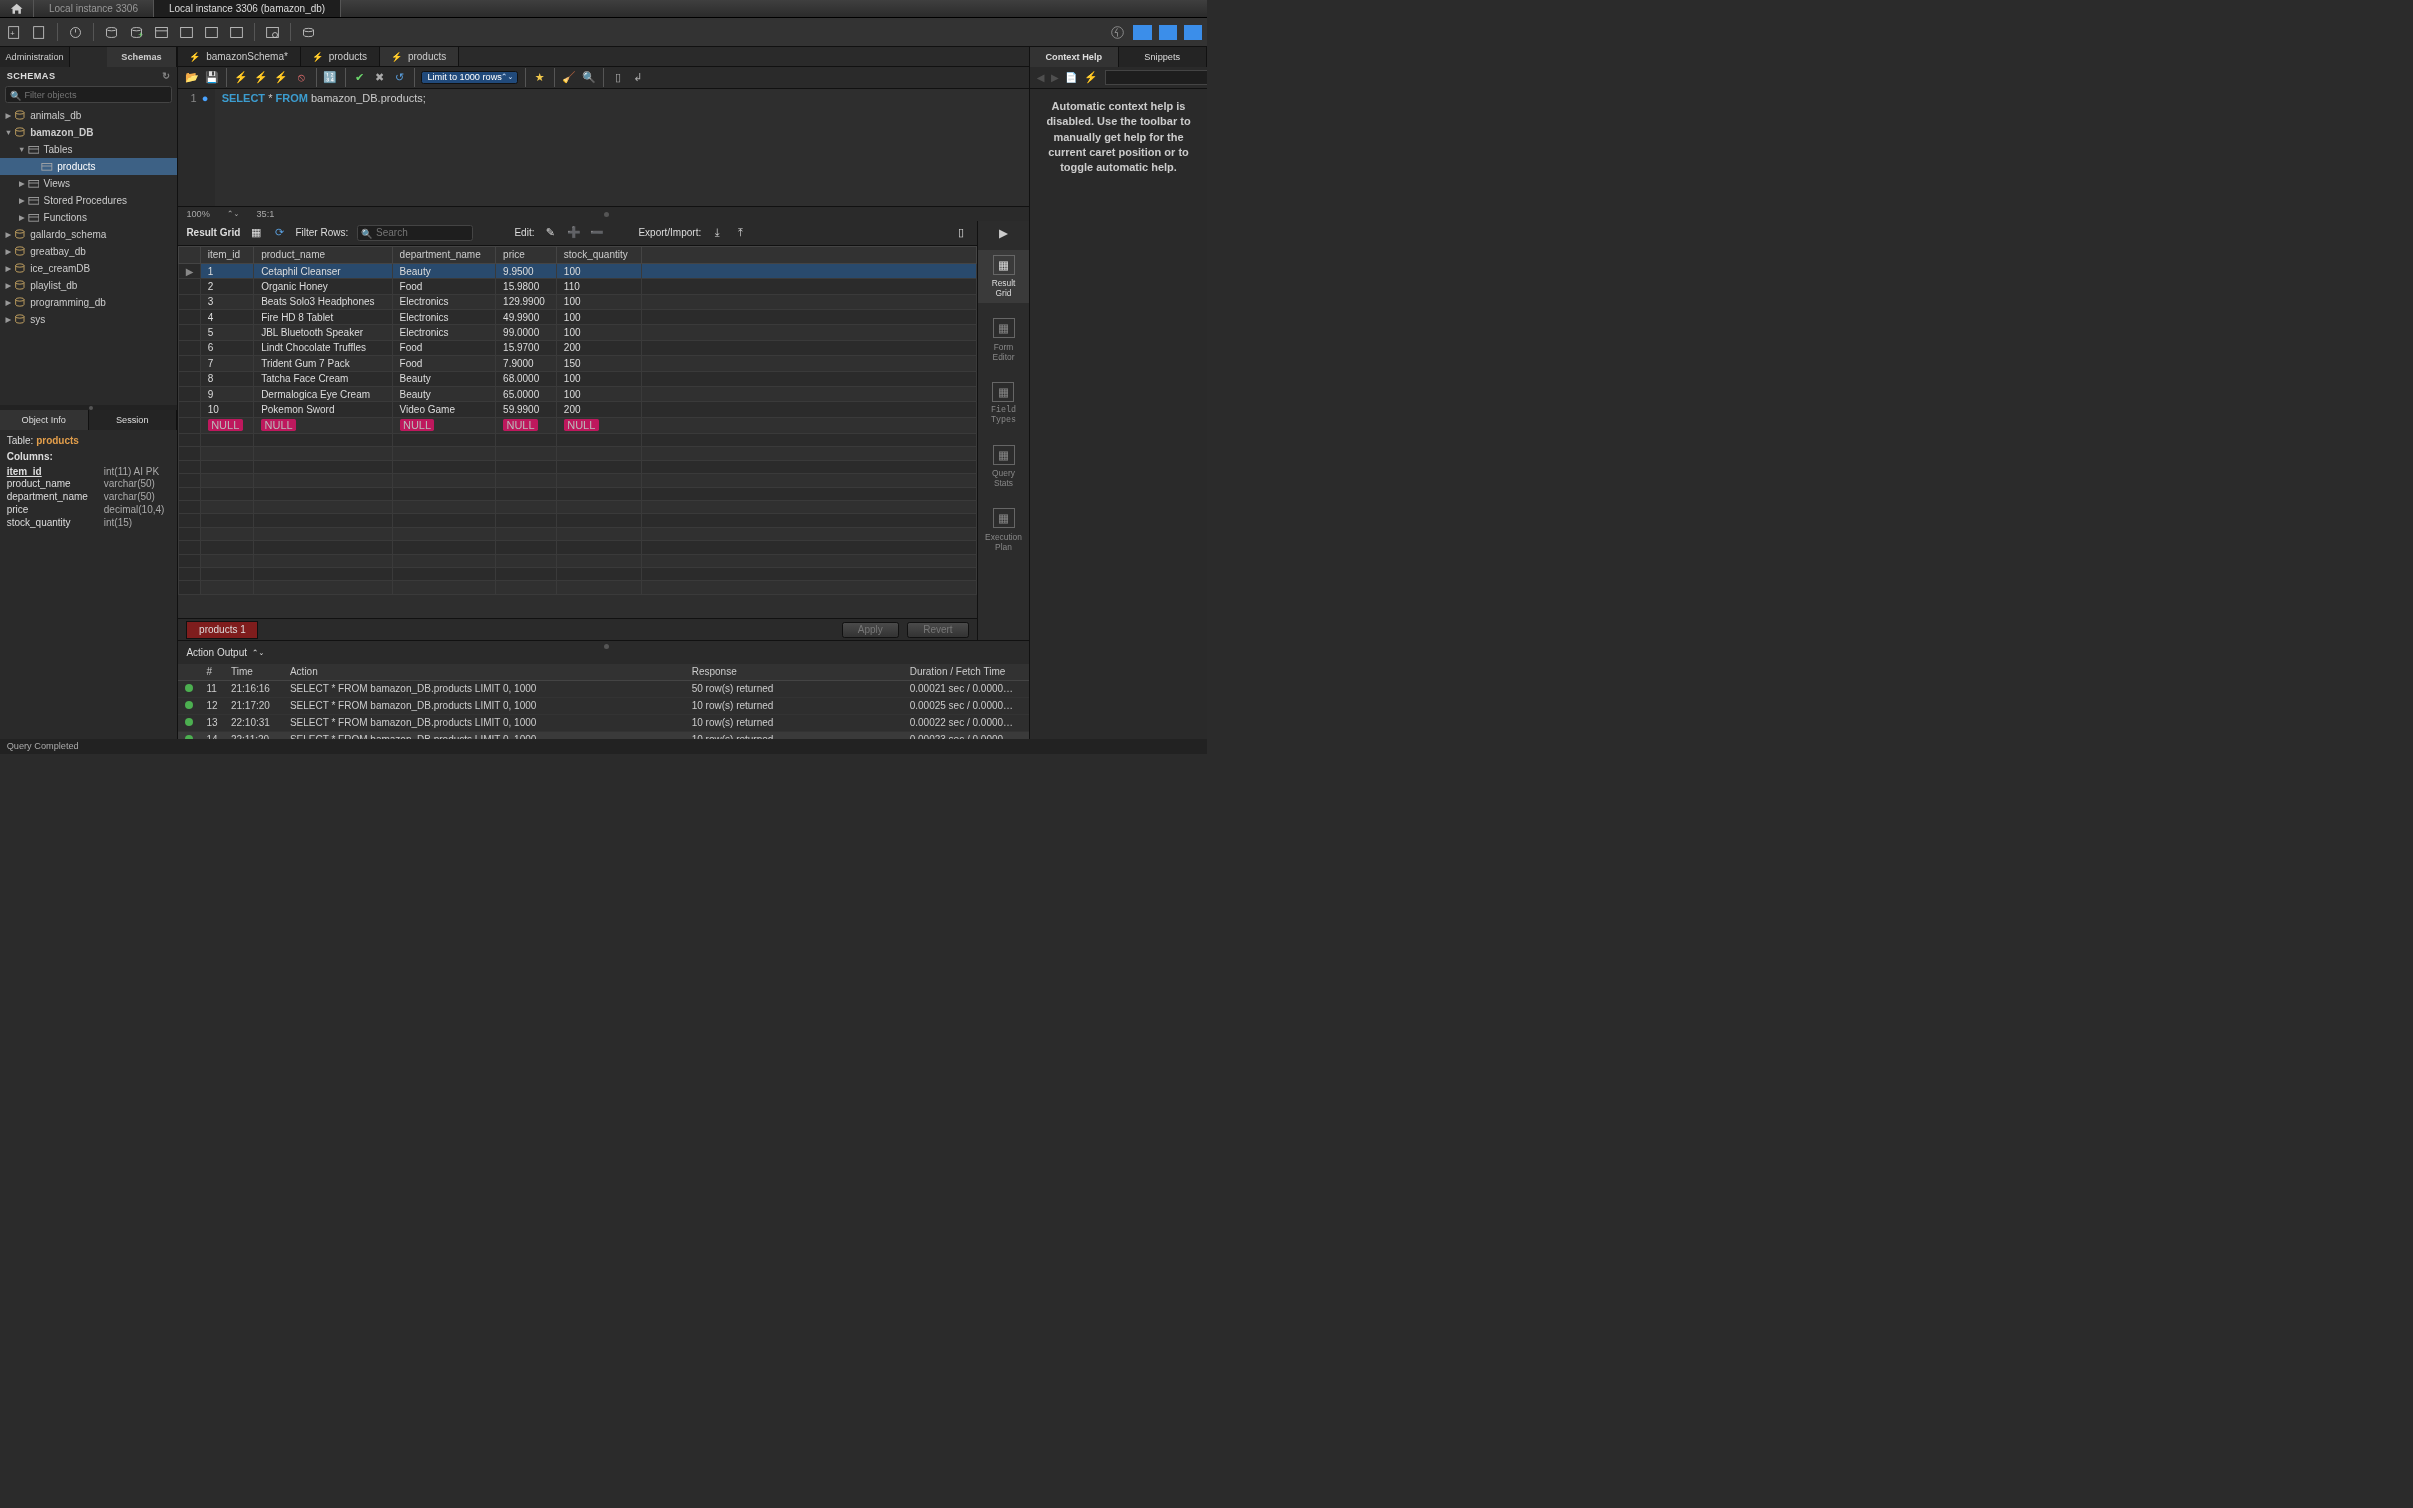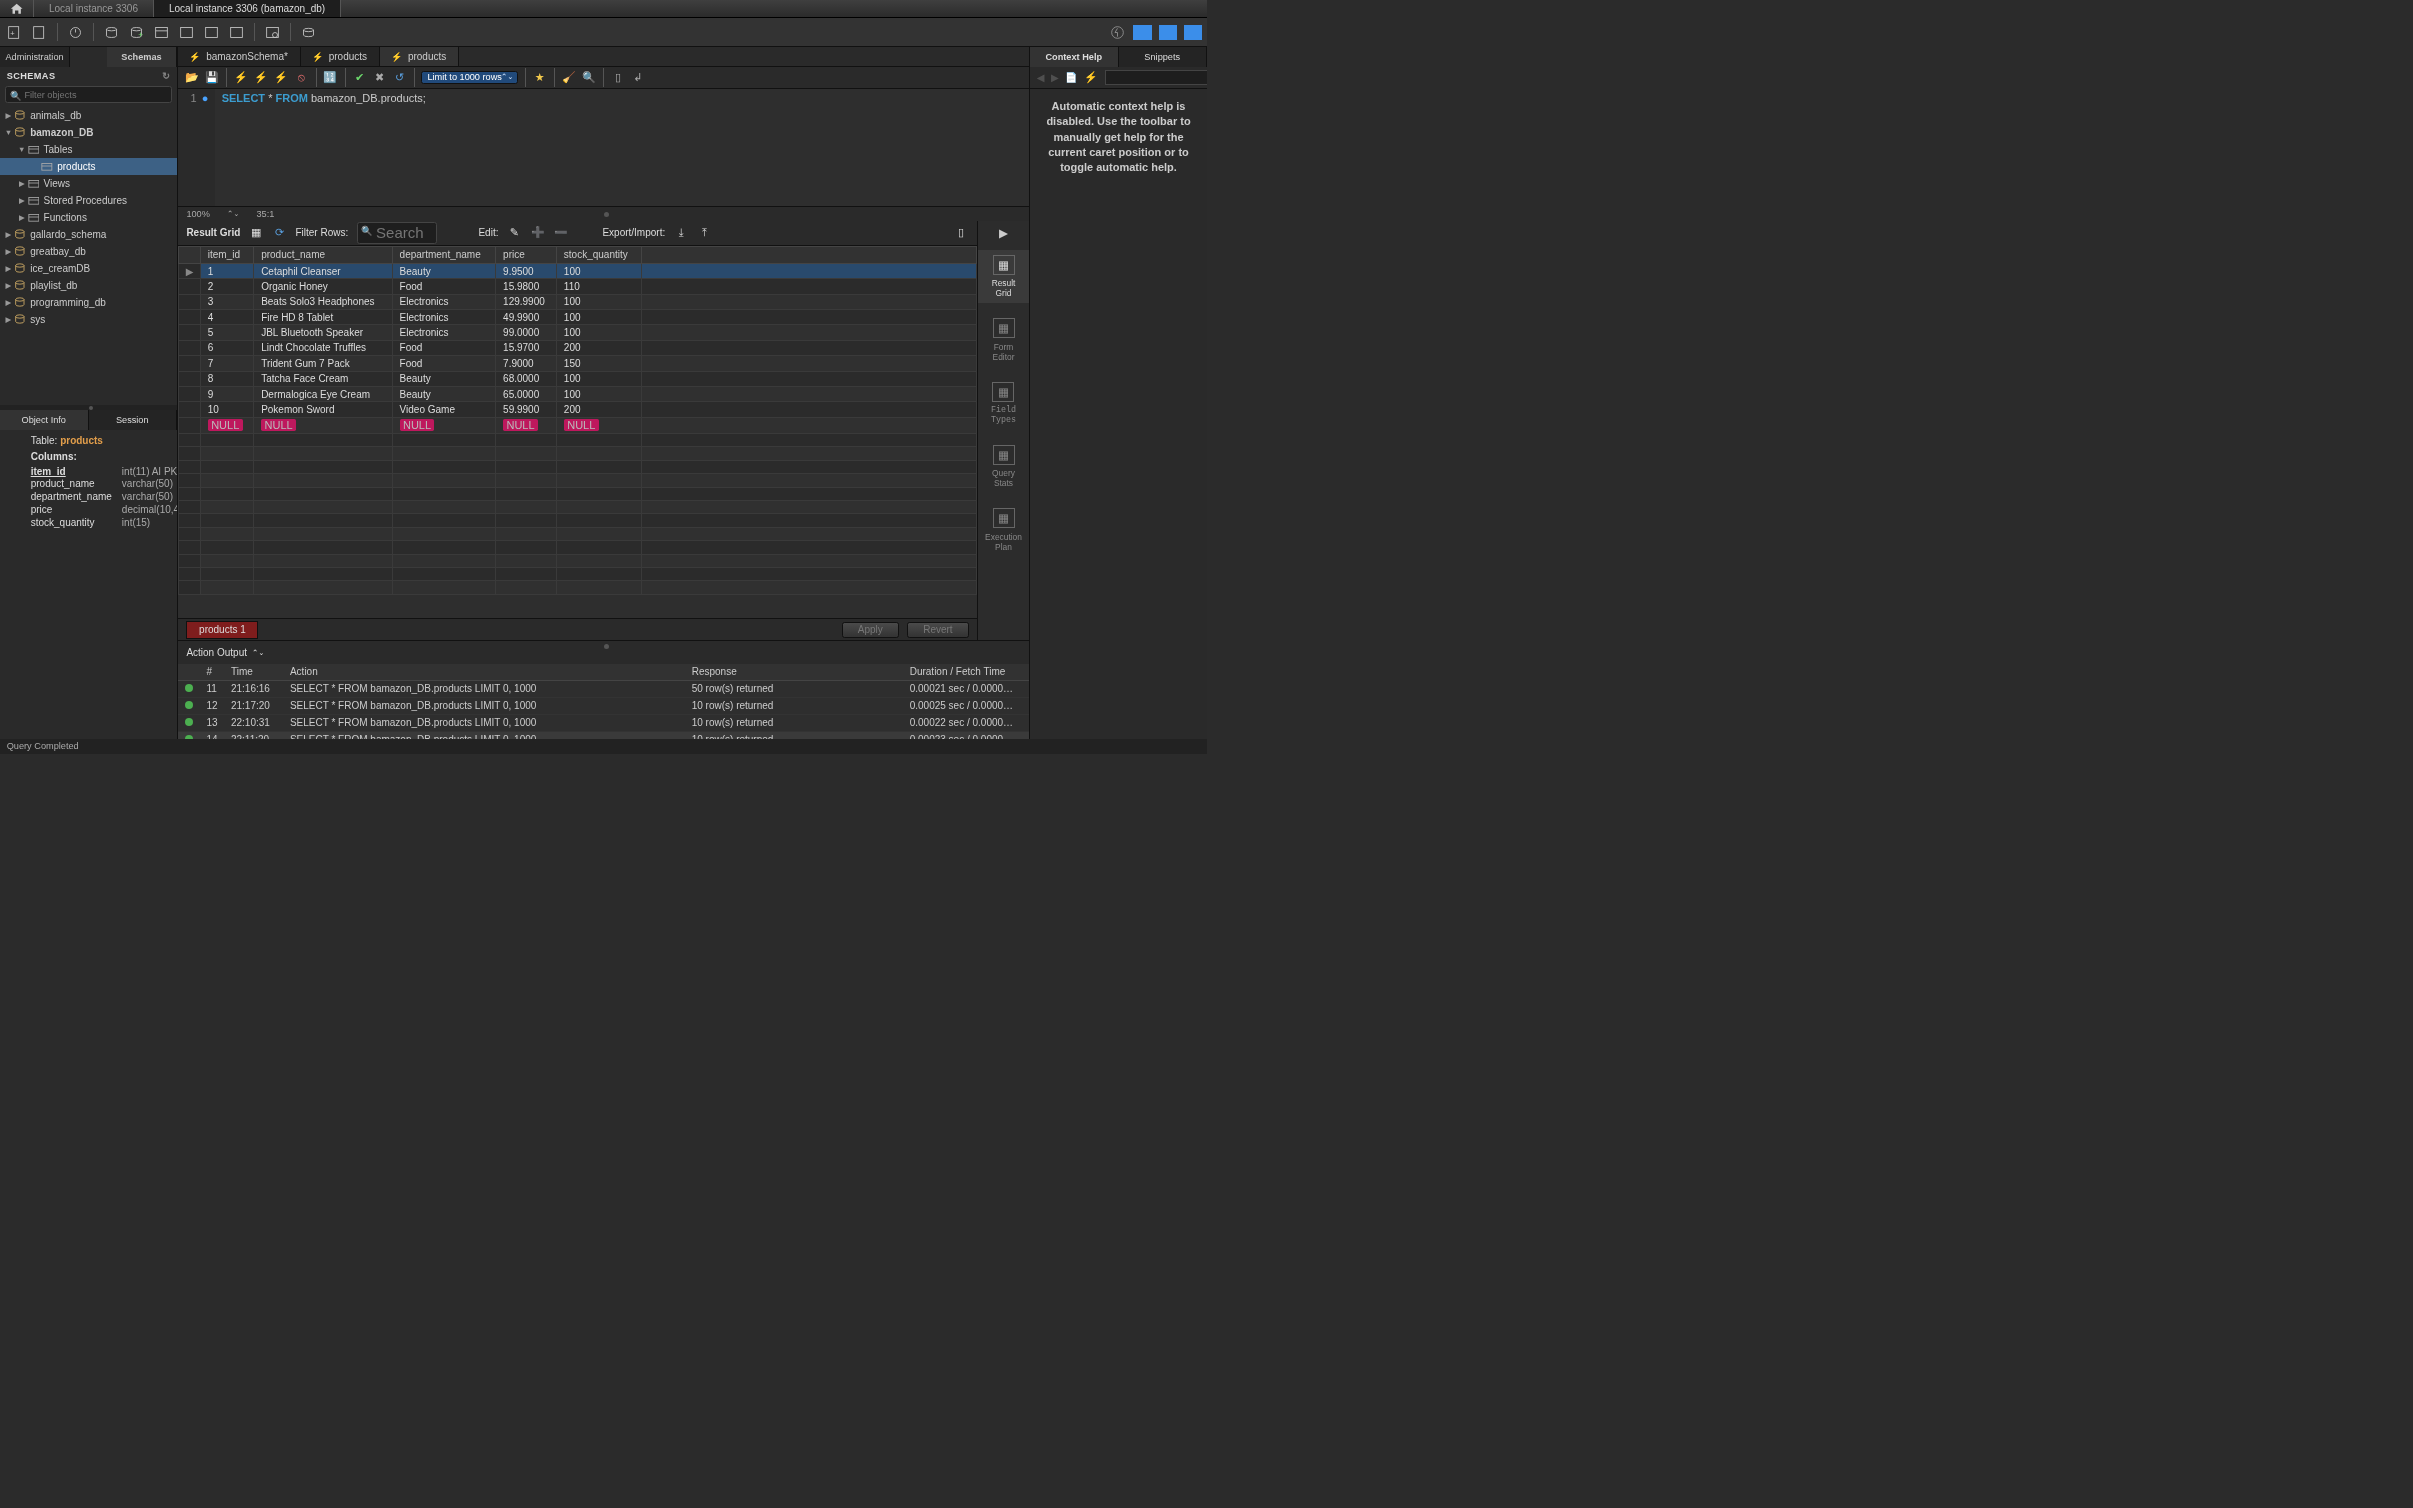--- a/index.html
+++ b/index.html
@@ -35,21 +35,21 @@
   .tree-row.sel { background: #3d6185; color: #fff; }
   .tree-row.bold { font-weight: bold; }
   .tw { width: 10px; text-align: center; color: #999; font-size: 7.5px; }
   .db-ico, .fo-ico { width: 13.4px; height: 11.7px; display: inline-flex; align-items: center; justify-content: center; margin-right: 3.4px; }
   .indent { display:inline-block; }
   
   
   .lower-tabs { display: flex; height: 20px; }
   .lower-tab { flex: 1; display: flex; align-items: center; justify-content: center; background: #242424; font-size: 9.2px; border-right:0.8px solid #111; }
   .lower-tab.active { background: #333; }
-  .obj-info { padding: 5px 6.7px; font-size: 10px; flex:1; overflow:auto;margin-left:24px; }
+  .obj-info { padding: 5px 6.7px; font-size: 10px; flex:1; overflow:auto; }
   .obj-info .tbl { color: #e29e4b; font-weight: bold; }
   .cols-grid { display: grid; grid-template-columns: auto auto; gap: 1.7px 10px; margin-top:3.4px; }
   .cols-grid .u { text-decoration: underline; font-weight:bold; }
 
   
   .center { flex: 1; display: flex; flex-direction: column; background: #2e2e2e; }
   .editor-tabs { display: flex; height: 20px; background: #2a2a2a; border-bottom:0.8px solid #111; }
   .ed-tab { padding: 0 11.7px; display: flex; align-items: center; gap:5px; color:#ccc; border-right:0.8px solid #111; background:#242424; font-size:10px; }
   .ed-tab.active { background: #333; }
   .bolt { color:#f2c94c; font-size:9.2px; }
@@ -68,21 +68,21 @@
   .ident { color:#ccc; }
   
   .ed-status { height:15px; display:flex; align-items:center; padding:0 8.4px; gap:17px; color:#aaa; font-size:9.2px; border-top:0.8px solid #111; background:#2a2a2a; position:relative;}
   .drag-dot { position:absolute; left:50%; top:5px; width:5px;height:5px;background:#555;border-radius:2.5px;}
   
   
   .result-area { flex:1; display:flex; }
   .result-main { flex:1; display:flex; flex-direction:column; }
   .result-toolbar { height:25px; display:flex; align-items:center; gap:8.4px; padding:0 8.4px; background:#2a2a2a; border-bottom:0.8px solid #111; font-size:10px;}
   .result-toolbar .lbl{ font-weight:bold; }
-  .search-inp { background:#1e1e1e; border:0.8px solid #444; color:#aaa; padding:1.7px 5px 1.7px 18.4px; width:80px; border-radius:2.5px; font-size:15px;}
+  .search-inp { background:#1e1e1e; border:0.8px solid #444; color:#aaa; padding:1.7px 5px 1.7px 18.4px; width:116px; border-radius:2.5px; font-size:10px;}
   .push{flex:1;}
   
   table.grid { border-collapse:collapse; width:100%; font-size:10px; }
   .grid-wrap { flex:1; overflow:auto; background:#2e2e2e; }
   table.grid th { background:#323232; color:#ccc; text-align:left; padding:2.5px 6.7px; border:0.8px solid #444; font-weight:normal; height:17px; }
   table.grid td { border:0.8px solid #3a3a3a; padding:1.7px 6.7px; height:13.4px; }
   table.grid tr:nth-child(even) td { background:#2b2b2b; }
   table.grid tr:nth-child(odd) td { background:#303030; }
   table.grid tr.active td { background:#294a6d; }
   .rownum { width:20px; background:#2a2a2a !important; text-align:center; color:#888; }

